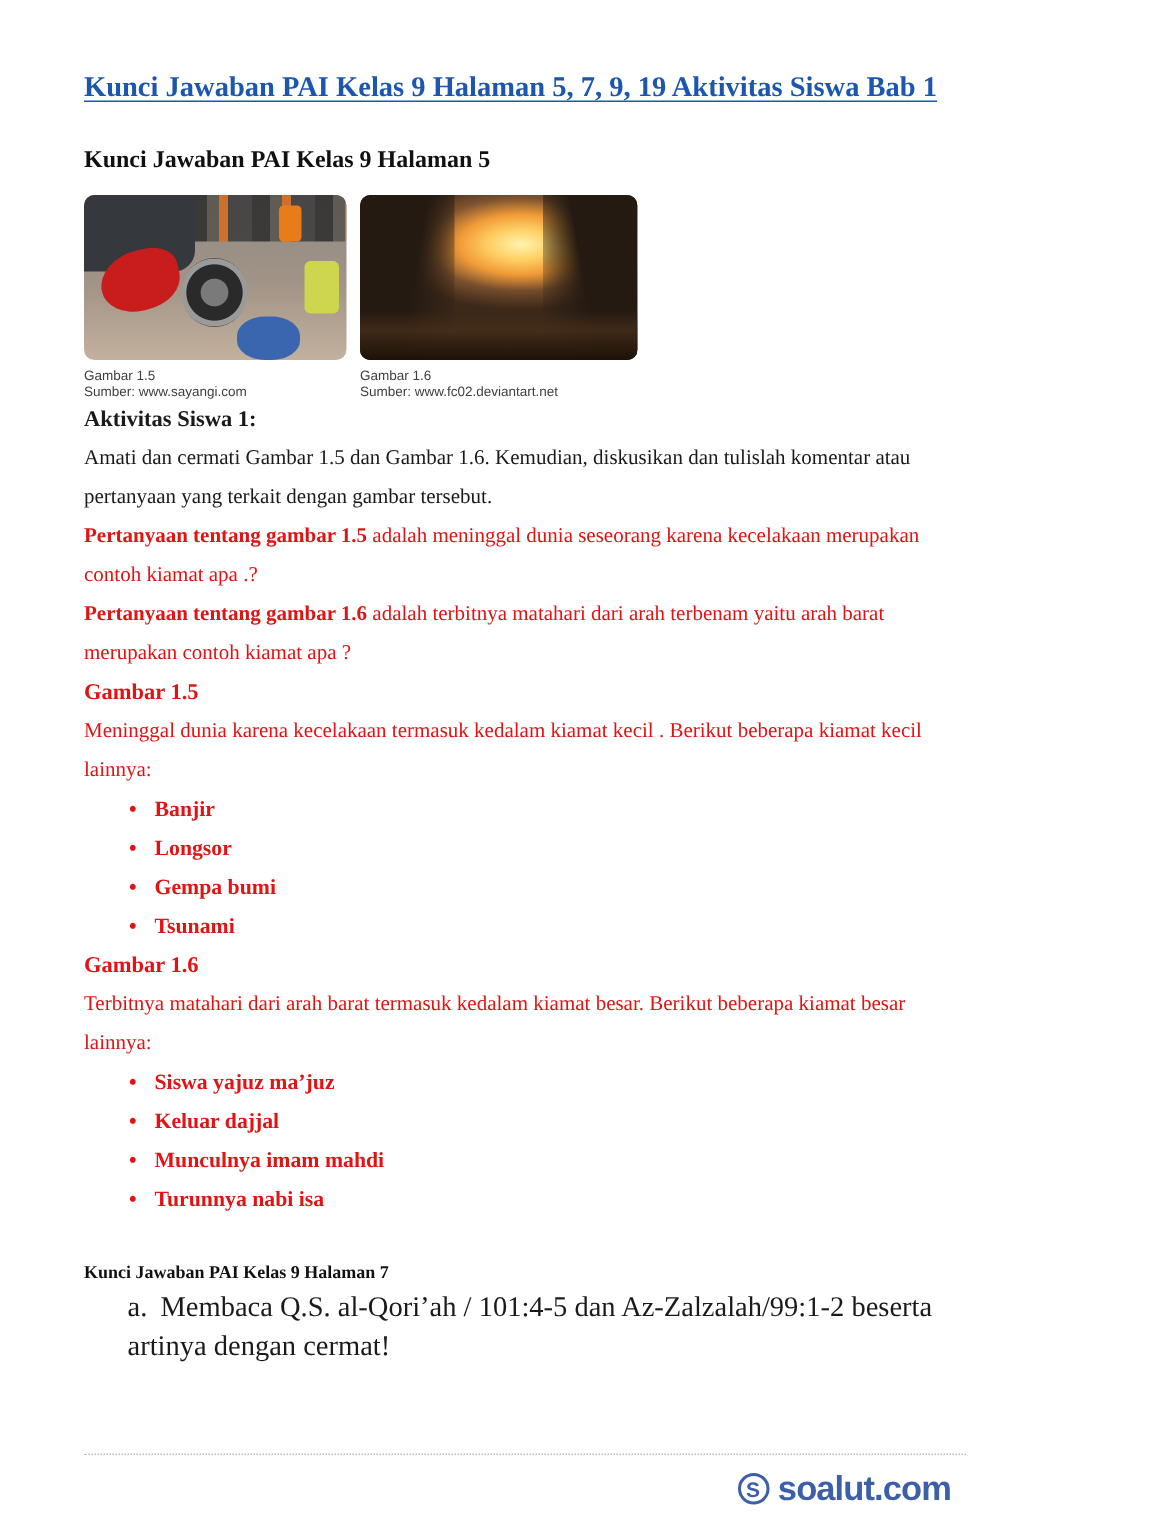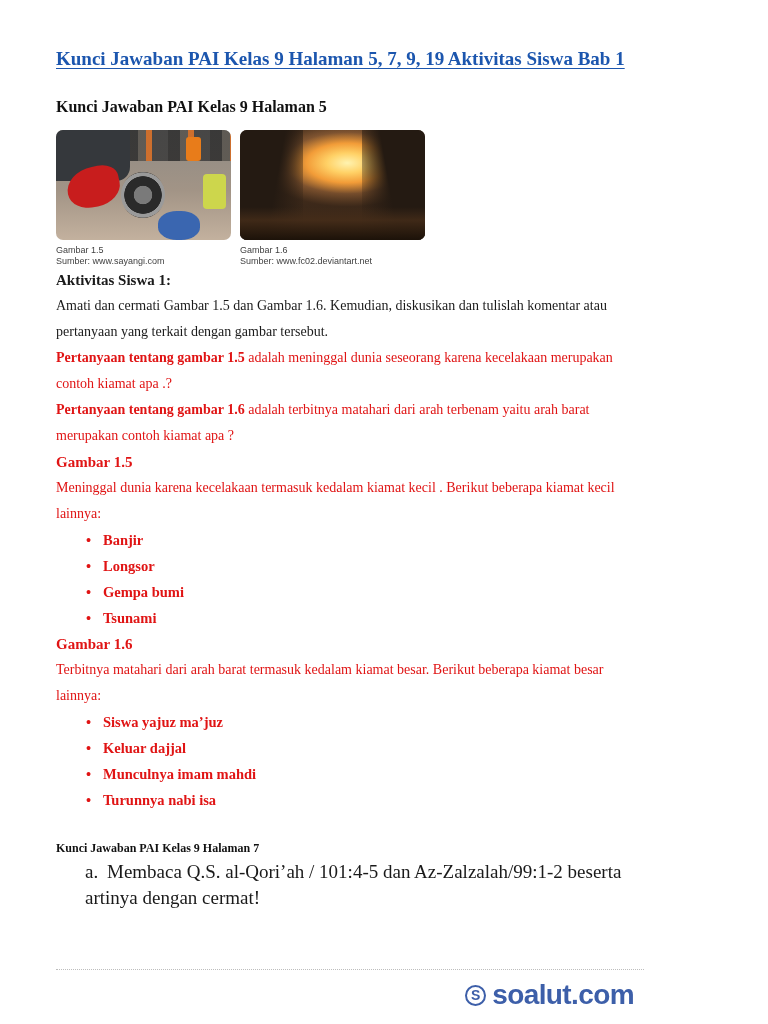--- a/index.html
+++ b/index.html
@@ -79,21 +79,21 @@
   .h-section2 { margin-top:24px; font-size:12px; }
   .alpha-item { font-size:19px; line-height:26px; padding-left:29px; }
   .alpha-item .marker { display:inline-block; width:22px; }
 
   
   .footer-divider { position:absolute; left:56px; right:42px; top:969px; border-top:1.5px dotted #bdbdbd; }
   .brand { position:absolute; top:979px; right:52px; display:flex; align-items:center; gap:6px;
     color:#3d5fa9; font-family:"Liberation Sans", sans-serif; font-weight:bold; cursor:pointer; }
   .brand .circle-s { width:21px; height:21px; border:2.5px solid #3d5fa9; border-radius:50%;
     display:flex; align-items:center; justify-content:center; font-size:14px; line-height:1; }
-  .brand .brand-text { font-size:28px; letter-spacing:-0.6px;text-align:right; }
+  .brand .brand-text { font-size:23px; letter-spacing:-0.6px;text-align:right; }
 </style>
 </head>
 <body>
 
 <div class="doc">
   <div class="content">
 
     <a class="main-title">Kunci Jawaban PAI Kelas 9 Halaman 5, 7, 9, 19 Aktivitas Siswa Bab 1</a>
 
     <div class="h-section">Kunci Jawaban PAI Kelas 9 Halaman 5</div>

